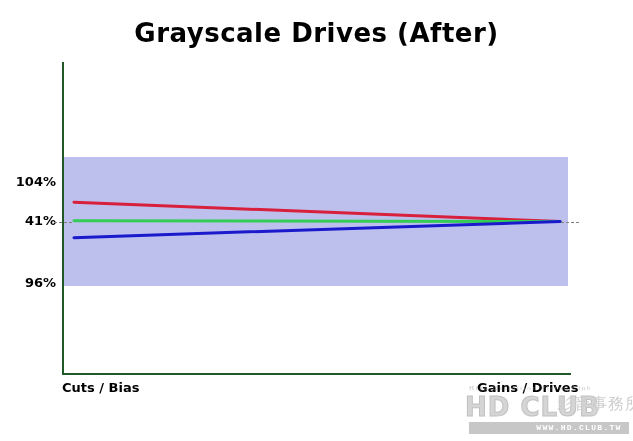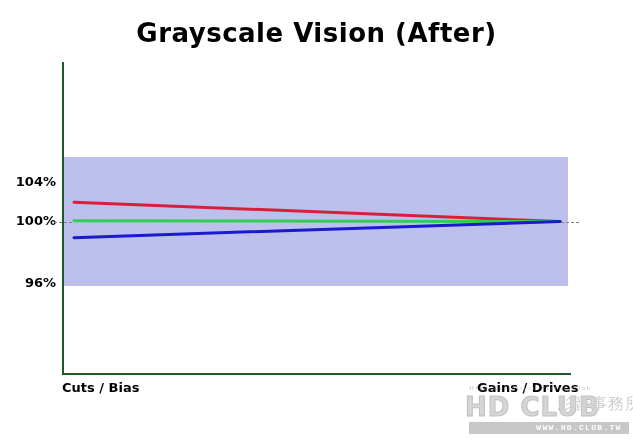--- a/index.html
+++ b/index.html
@@ -209,25 +209,25 @@
     color: #ffffff;
     white-space: nowrap;
     padding-left: 24px;
   }
 </style>
 </head>
 <body>
 
 <div id="screen">
 
-  <div id="chart-title">Grayscale Vision (After)</div>
+  <div id="chart-title">Grayscale Drives (After)</div>
 
   <div id="y-tick-labels">
     <div class="y-tick-label" id="ylab-104">104%</div>
-    <div class="y-tick-label" id="ylab-100">100%</div>
+    <div class="y-tick-label" id="ylab-100">41%</div>
     <div class="y-tick-label" id="ylab-96">96%</div>
   </div>
 
   <div id="plot-area">
 
     <div id="tolerance-band" style="background: rgb(189, 192, 237);"></div>
 
     <div id="y-axis" style="background: rgb(30, 90, 40);"></div>
     <div id="x-axis" style="background: rgb(30, 90, 40);"></div>
 

